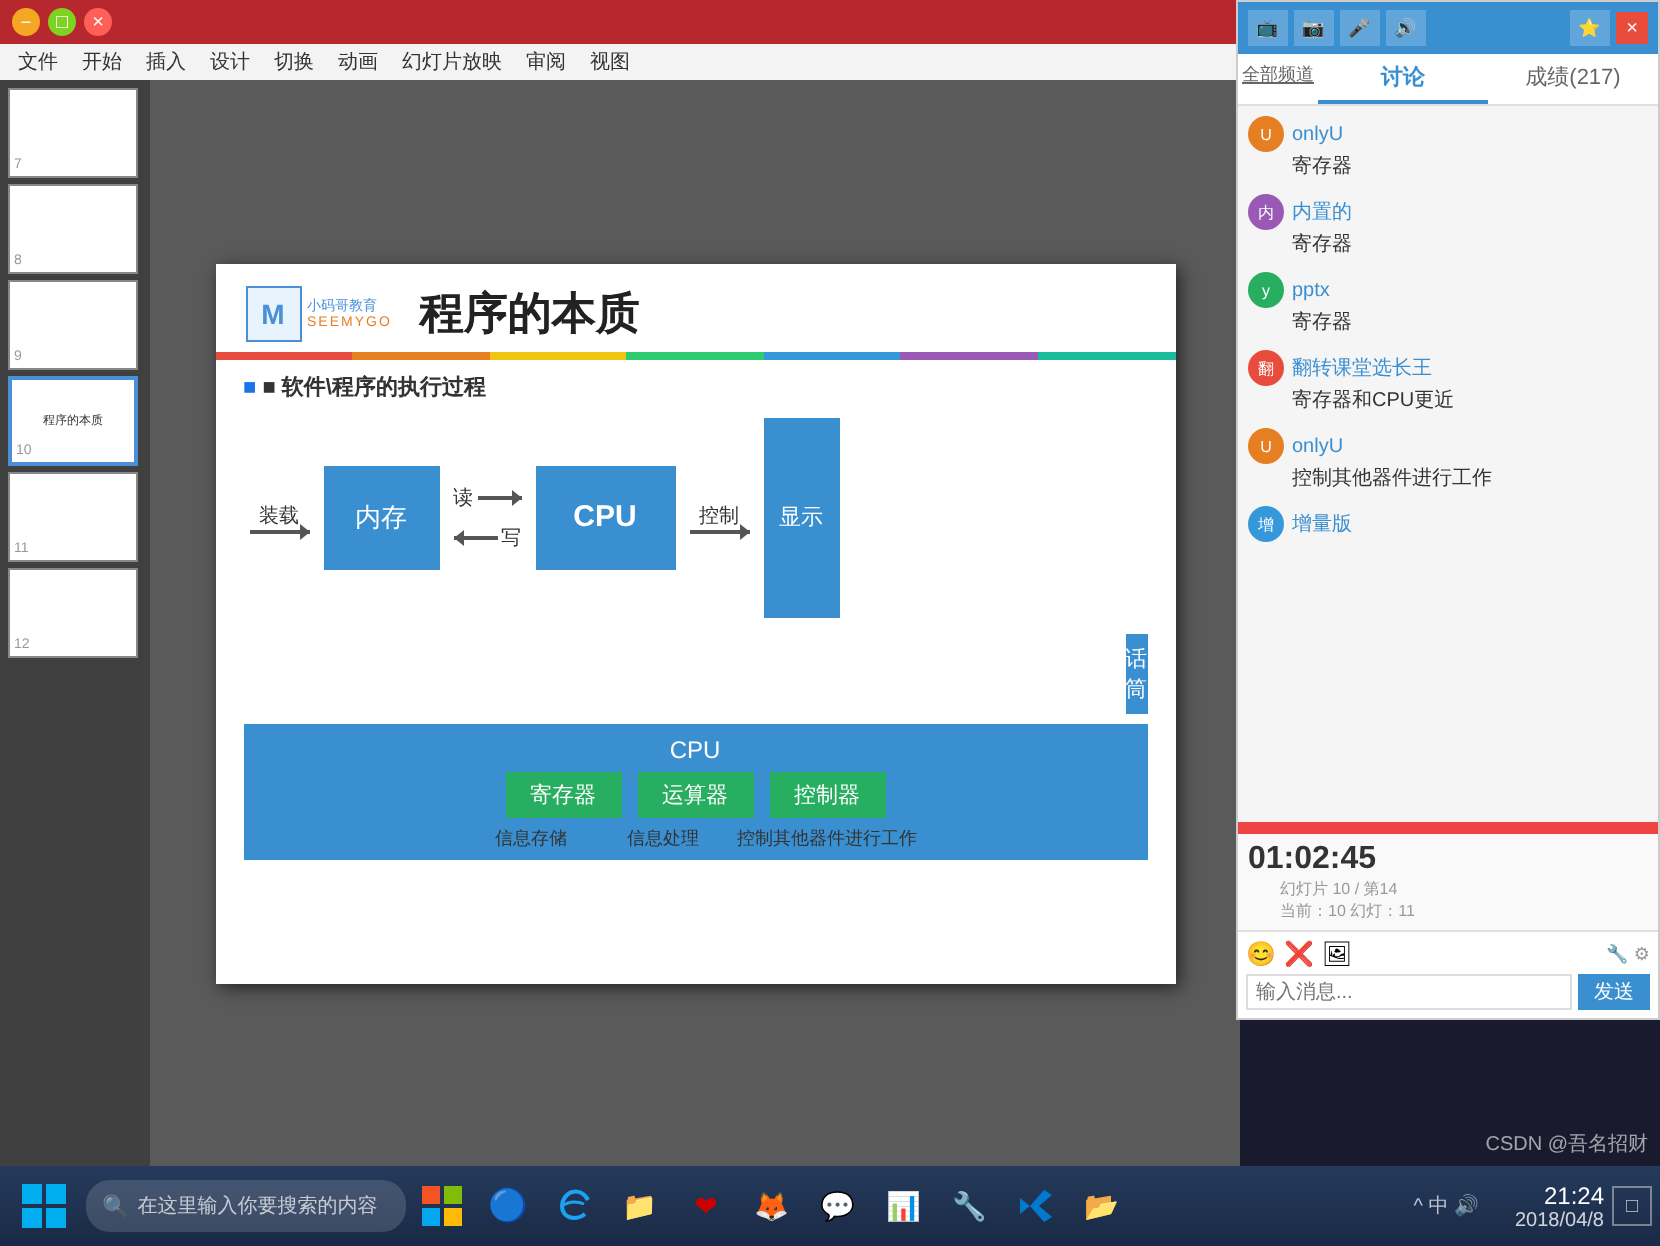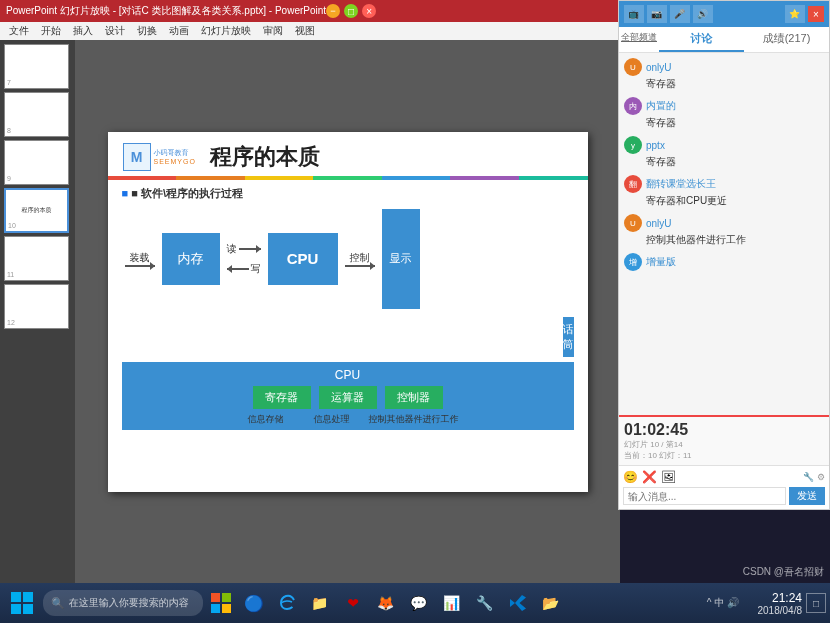--- a/index.html
+++ b/index.html
@@ -442,32 +442,33 @@
       background: #3a8fd1;
       color: white;
       border: none;
       font-size: 10px;
       padding: 2px 8px;
       cursor: pointer;
     }
 
     .rc-timer-area {
       padding: 4px 5px;
-      border-top: 2px solid #ef4444;
+      border-top: 6px solid #ef4444;
       background: #f9f9f9;
       flex-shrink: 0;
     }
     .rc-timer {
       font-size: 16px;
       font-weight: bold;
       color: #333;
     }
     .rc-timer-sub {
       font-size: 9px;
       color: #999;
+      margin-left: 16px;
     }
 
     
     .ppt-bottom-bar {
       height: 22px;
       background: #f0f0f0;
       border-top: 1px solid #ccc;
       display: flex;
       align-items: center;
       padding: 0 6px;
@@ -585,21 +586,20 @@
       font-size: 10px;
       color: rgba(255,255,255,0.6);
     }
   </style>
 </head>
 <body>
 
 <div class="ppt-frame">
 
   <div class="ppt-title-bar">
-    <span style="color:white; font-size:10px;">PowerPoint 幻灯片放映 - [对话C 类比图解及各类关系.pptx] - PowerPoint</span>
     <div class="win-btns">
       <div class="win-btn win-btn-min">－</div>
       <div class="win-btn win-btn-max">□</div>
       <div class="win-btn win-btn-close">×</div>
     </div>
   </div>
 
   <div class="ppt-menu">
     <span class="menu-item">文件</span>
     <span class="menu-item">开始</span>

